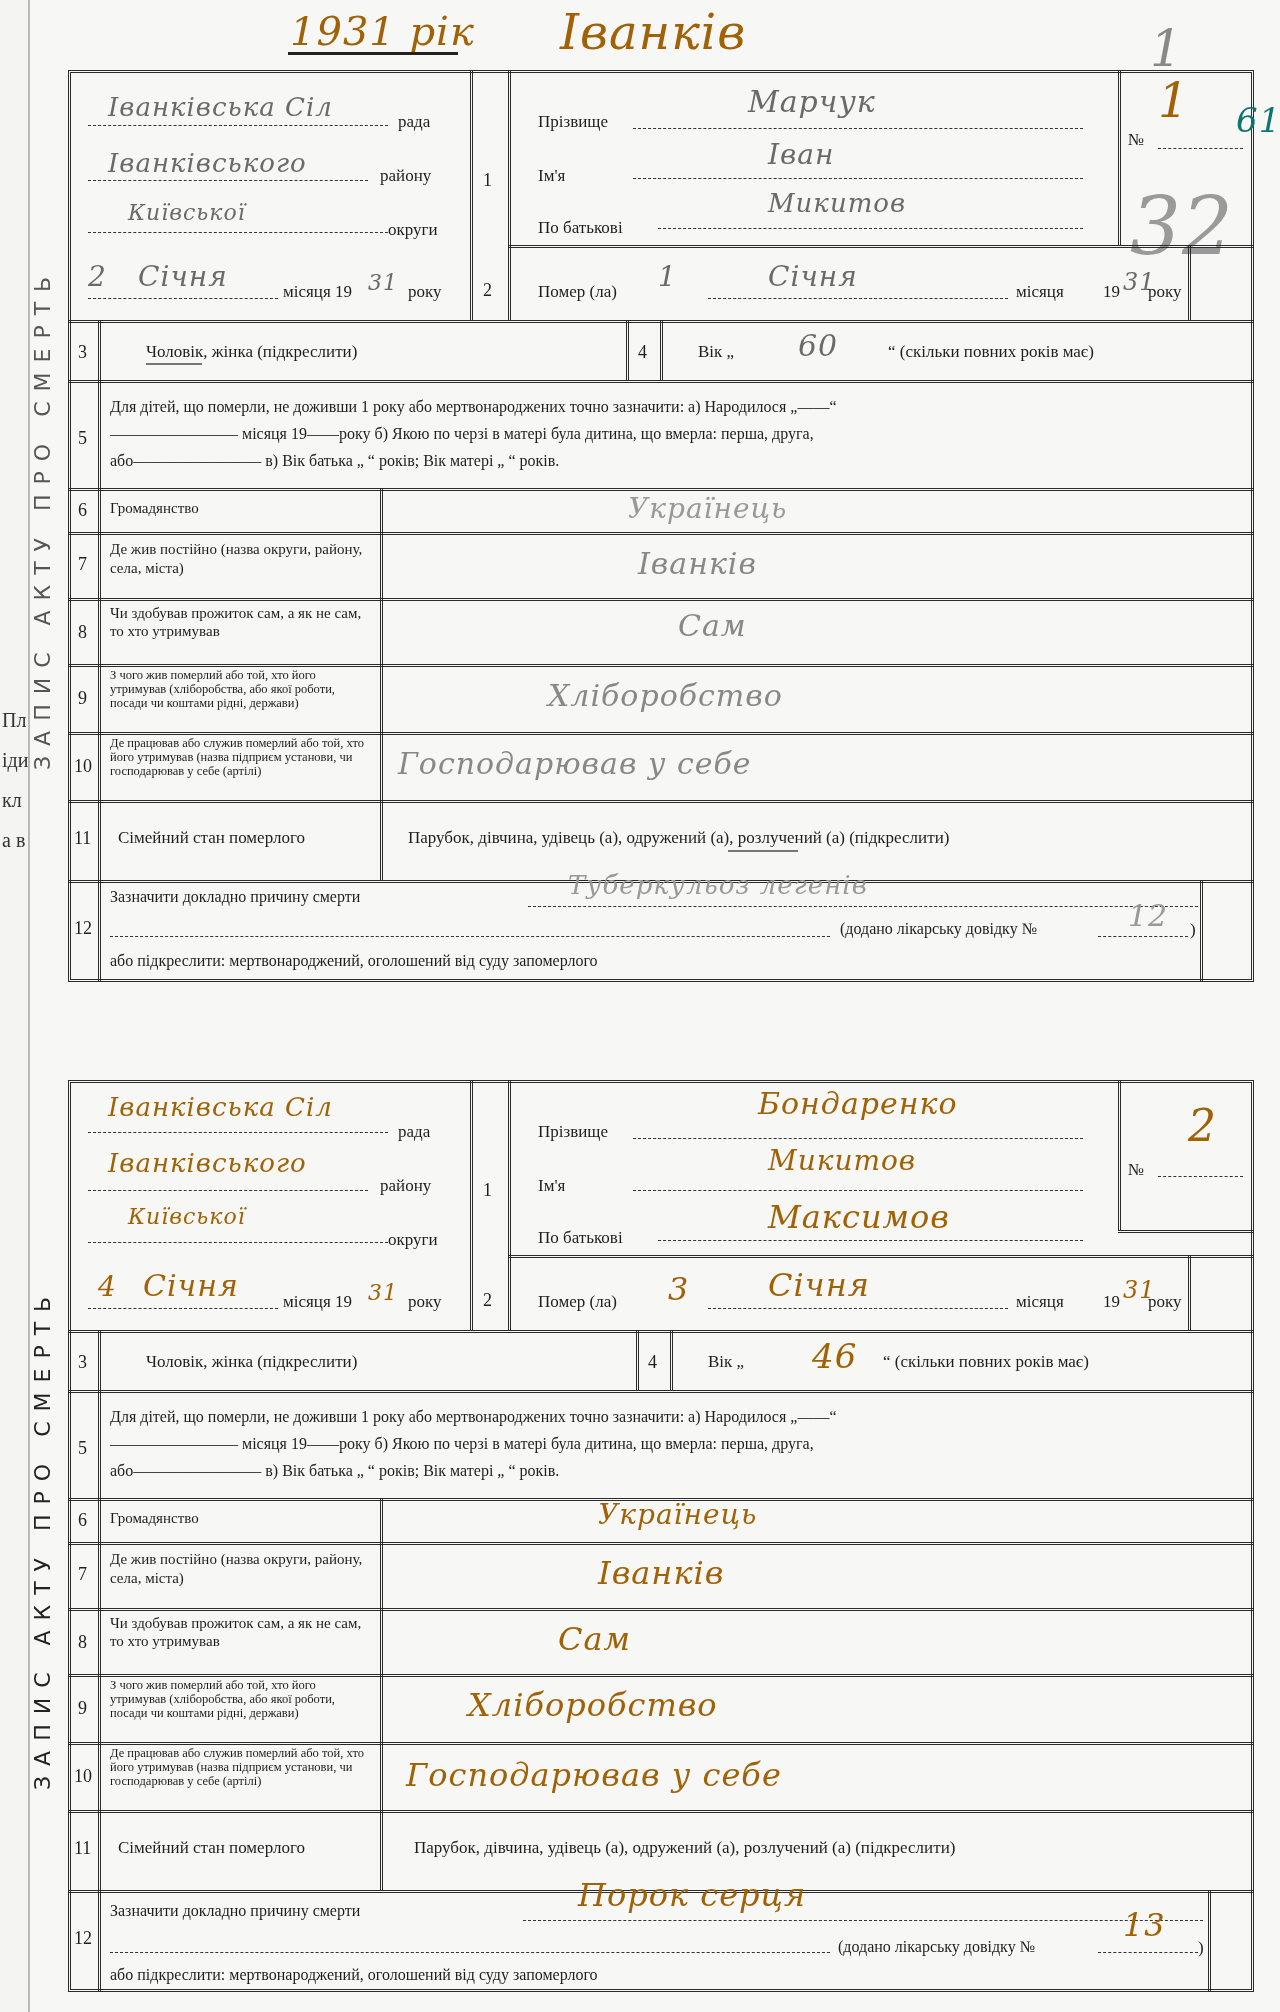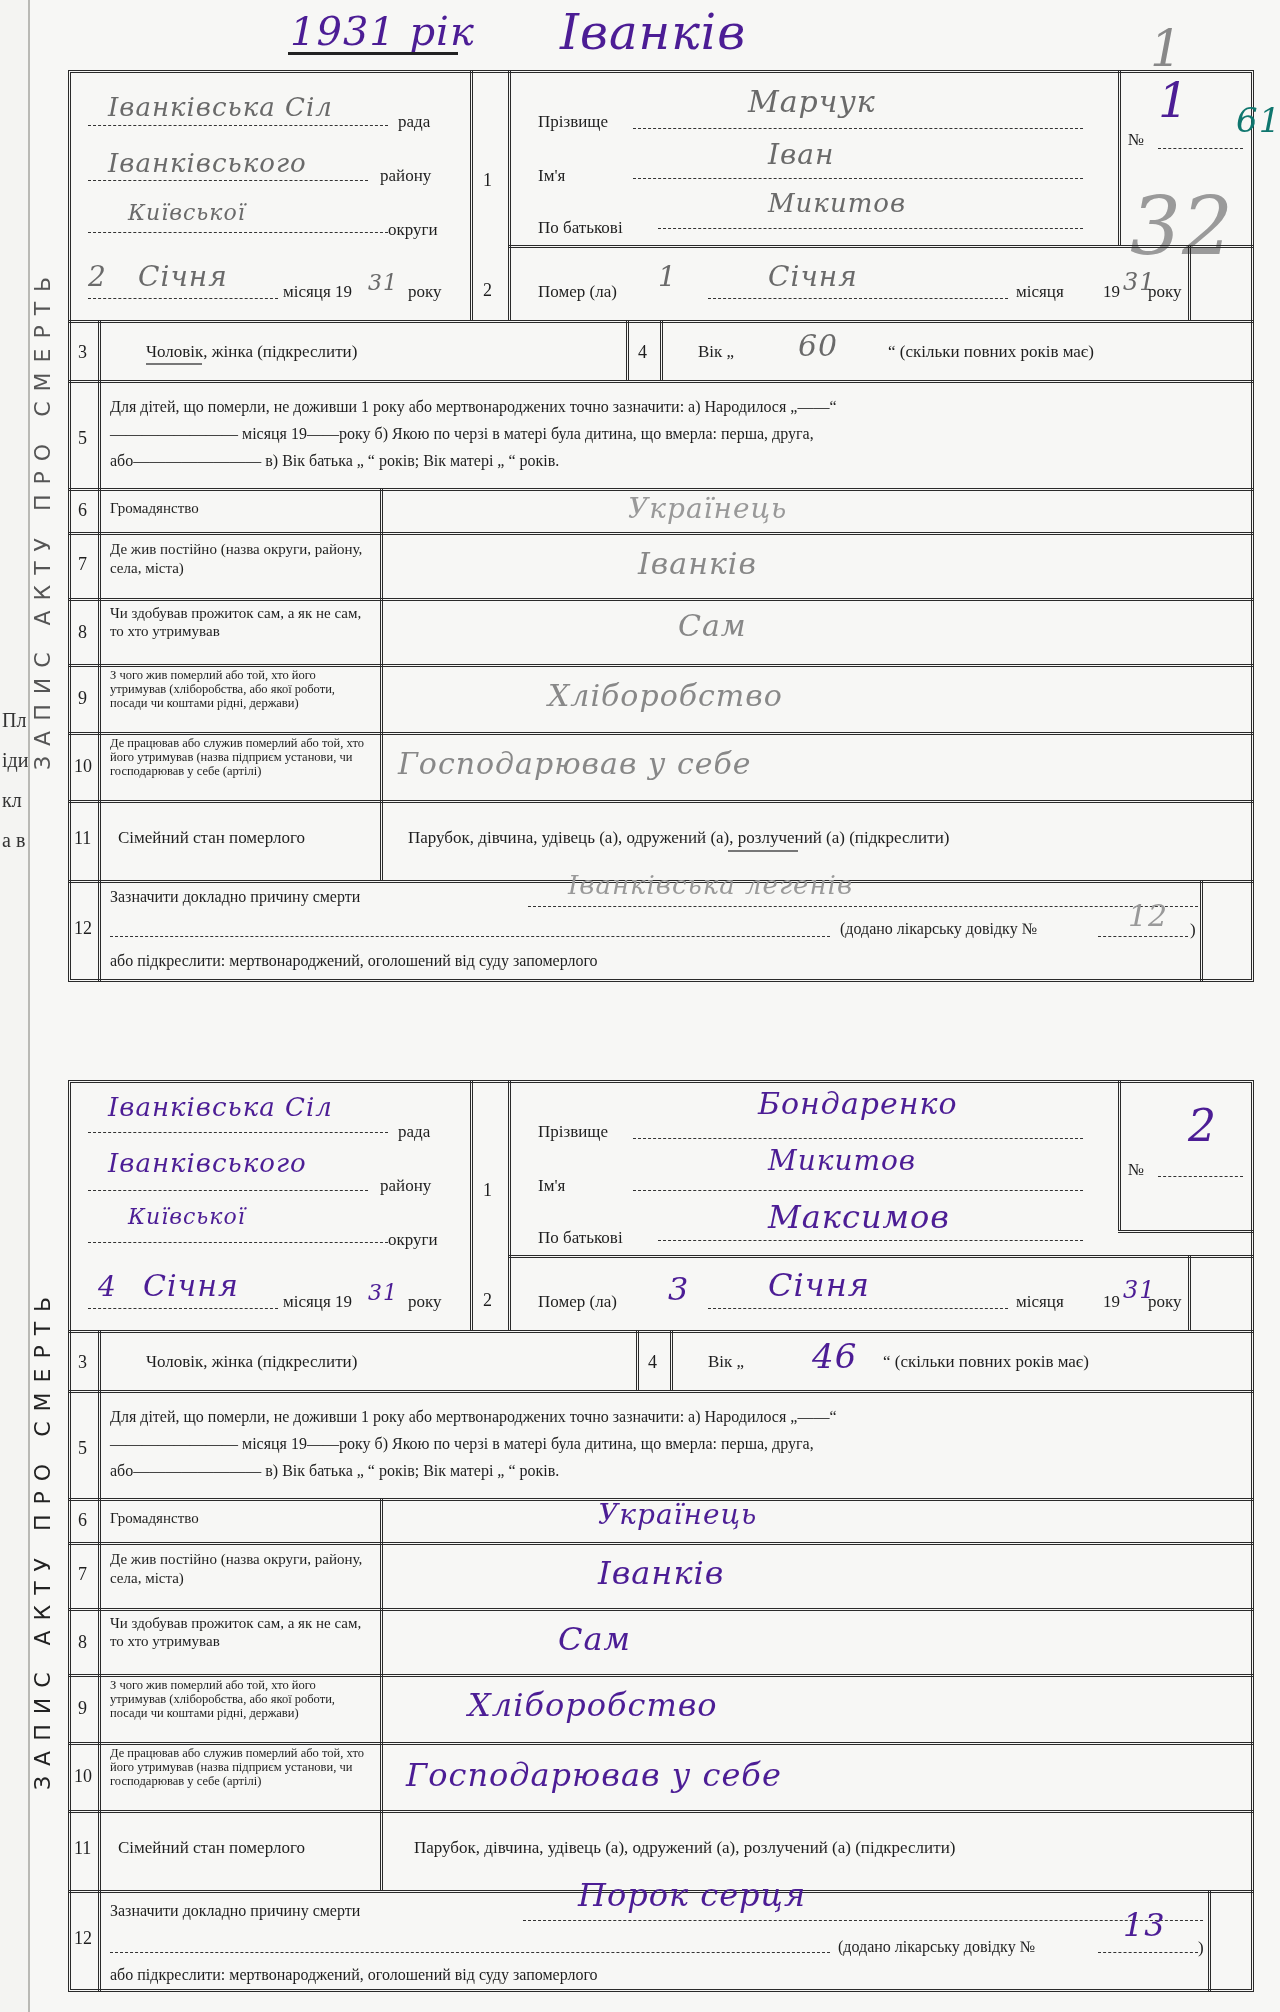--- a/index.html
+++ b/index.html
@@ -1,21 +1,21 @@
 <!DOCTYPE html>
 <html><head>
 <meta charset="utf-8">
 <style>
   html,body{margin:0;padding:0;}
   body{width:1280px;height:2012px;background:#f4f4f2;position:relative;overflow:hidden;
        font-family:"Liberation Serif","DejaVu Serif",serif;color:#1e1e1e;}
   .page{position:absolute;left:28px;top:0;width:1252px;height:2012px;background:#f7f7f5;
         border-left:2px solid #b9b9b5;}
   .hand{font-family:"DejaVu Serif",serif;font-style:italic;color:#6a6a6a;letter-spacing:1px;}
-  .hand.dark{color:#4c1d95;}
+  .hand.dark{color:#a16207;}
   .topnote{position:absolute;font-size:40px;}
   .vert{position:absolute;writing-mode:vertical-rl;transform:rotate(180deg);
         font-family:"DejaVu Sans",sans-serif;font-size:22px;letter-spacing:10px;color:#222;}
   .record{position:absolute;left:68px;width:1186px;}
   .frame{position:absolute;border:3px double #2a2a2a;box-sizing:border-box;}
   .line{position:absolute;border-top:3px double #2a2a2a;}
   .vline{position:absolute;border-left:3px double #2a2a2a;}
   .lbl{position:absolute;font-size:17px;white-space:nowrap;}
   .small{font-size:12.5px;line-height:14px;white-space:normal;}
   .num{position:absolute;font-size:18px;}
@@ -145,21 +145,21 @@
 
   <div class="num" style="left:6px;top:758px;">11</div>
   <div class="lbl" style="left:50px;top:758px;">Сімейний стан померлого</div>
   <div class="lbl" style="left:340px;top:758px;">Парубок, дівчина, удівець (а), одружений (а), розлучений (а) (підкреслити)</div>
   <div style="position:absolute;left:660px;top:780px;width:70px;border-bottom:2px solid #777;"></div>
 
   <div class="vline" style="left:1132px;top:810px;height:102px;"></div>
   <div class="num" style="left:6px;top:848px;">12</div>
   <div class="lbl" style="left:42px;top:818px;font-size:16px;">Зазначити докладно причину смерти</div>
   <div class="ul" style="left:460px;top:836px;width:670px;"></div>
-  <div class="val hand" style="left:500px;top:800px;font-size:26px;color:#999;">Іванківська легенів</div>
+  <div class="val hand" style="left:500px;top:800px;font-size:26px;color:#999;">Туберкульоз легенів</div>
   <div class="ul" style="left:42px;top:866px;width:720px;"></div>
   <div class="lbl" style="left:772px;top:850px;font-size:16px;">(додано лікарську довідку №</div>
   <div class="ul" style="left:1030px;top:866px;width:90px;"></div>
   <div class="val hand" style="left:1060px;top:828px;font-size:30px;color:#999;">12</div>
   <div class="lbl" style="left:1122px;top:850px;">)</div>
   <div class="lbl" style="left:42px;top:882px;font-size:16px;">або підкреслити: мертвонароджений, оголошений від суду запомерлого</div>
 </div>
 
 <div class="record" style="top:1080px;height:912px;">
   <div class="frame" style="left:0;top:0;width:1186px;height:912px;"></div>

